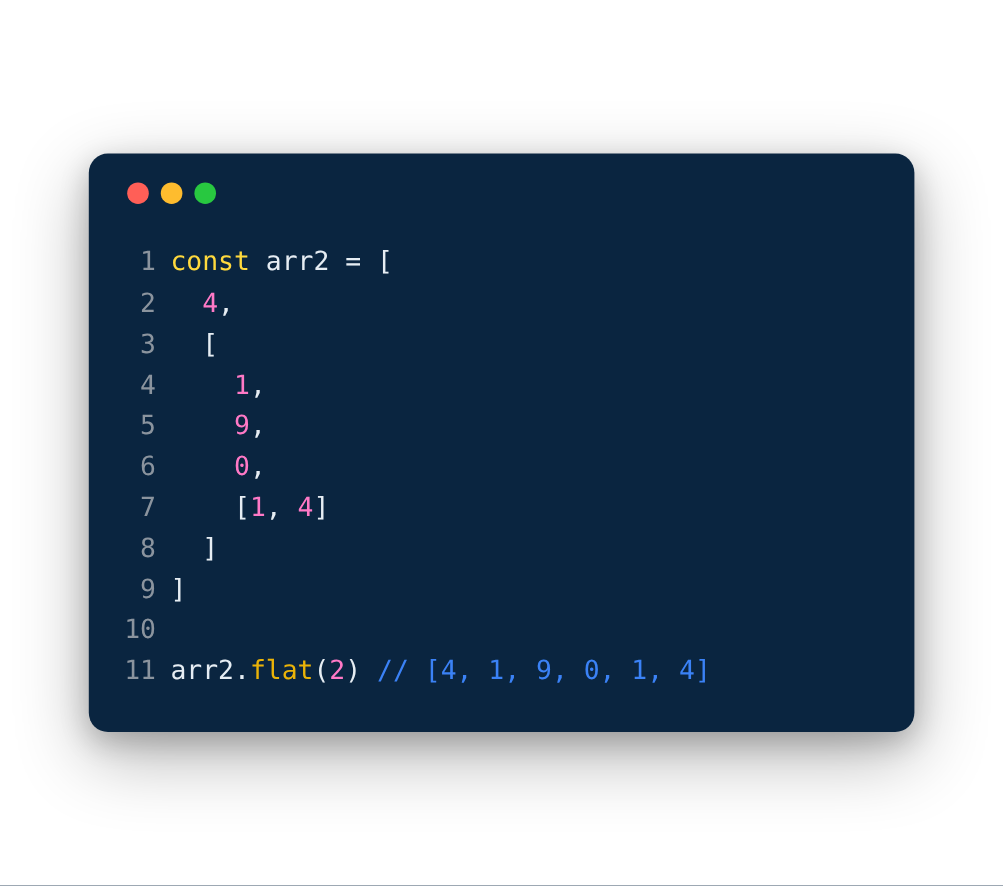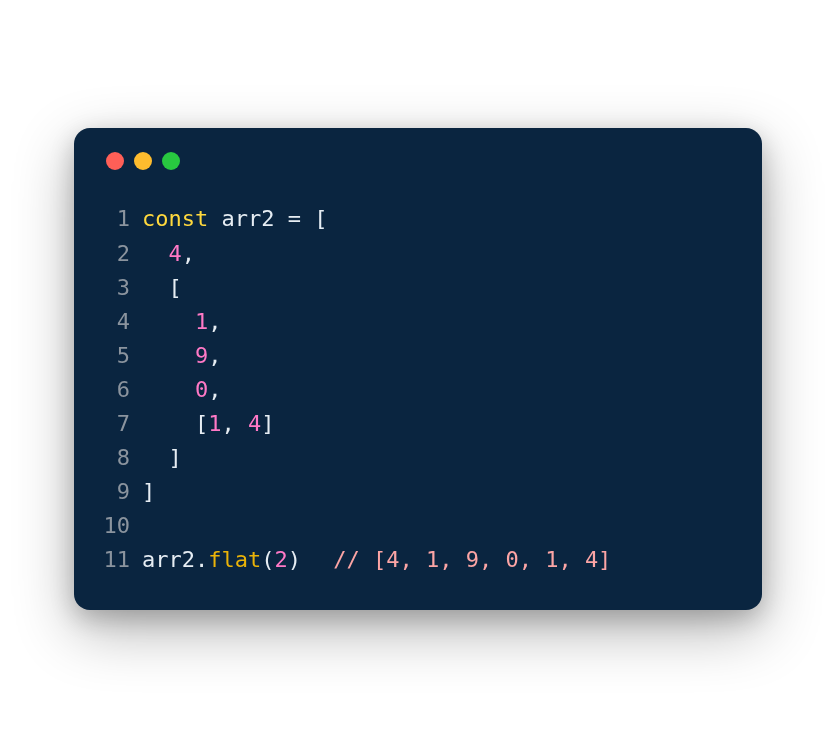--- a/index.html
+++ b/index.html
@@ -83,22 +83,21 @@
     
     .punctuation {
       color: #e6edf3;
     }
     
     .method {
       color: #eab308;
     }
     
     .comment {
-      color: #fca5a5;
-      margin-left: 19px;
+      color: #3b82f6;
     }
     
     .variable {
       color: #e6edf3;
     }
   </style>
 </head>
 <body>
 
 <div class="code-window">

